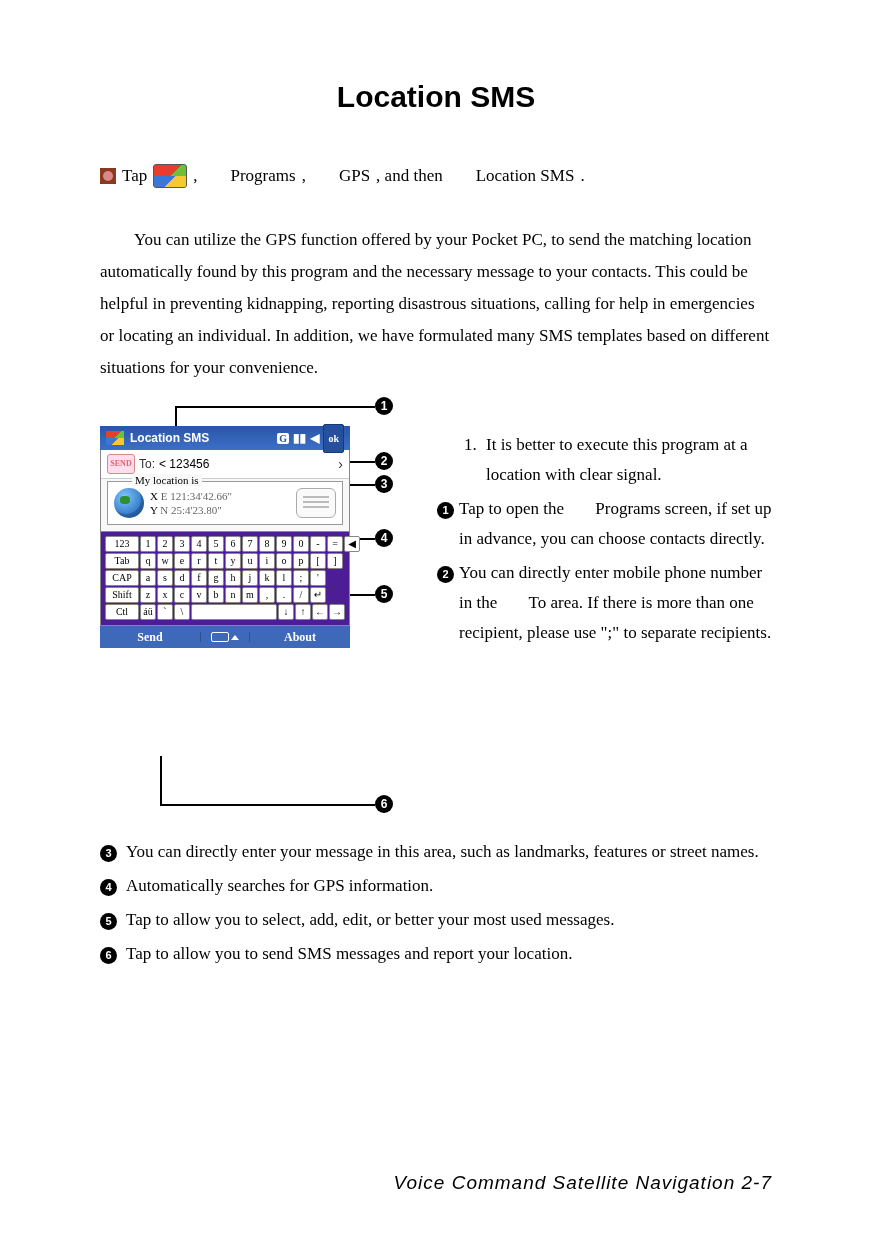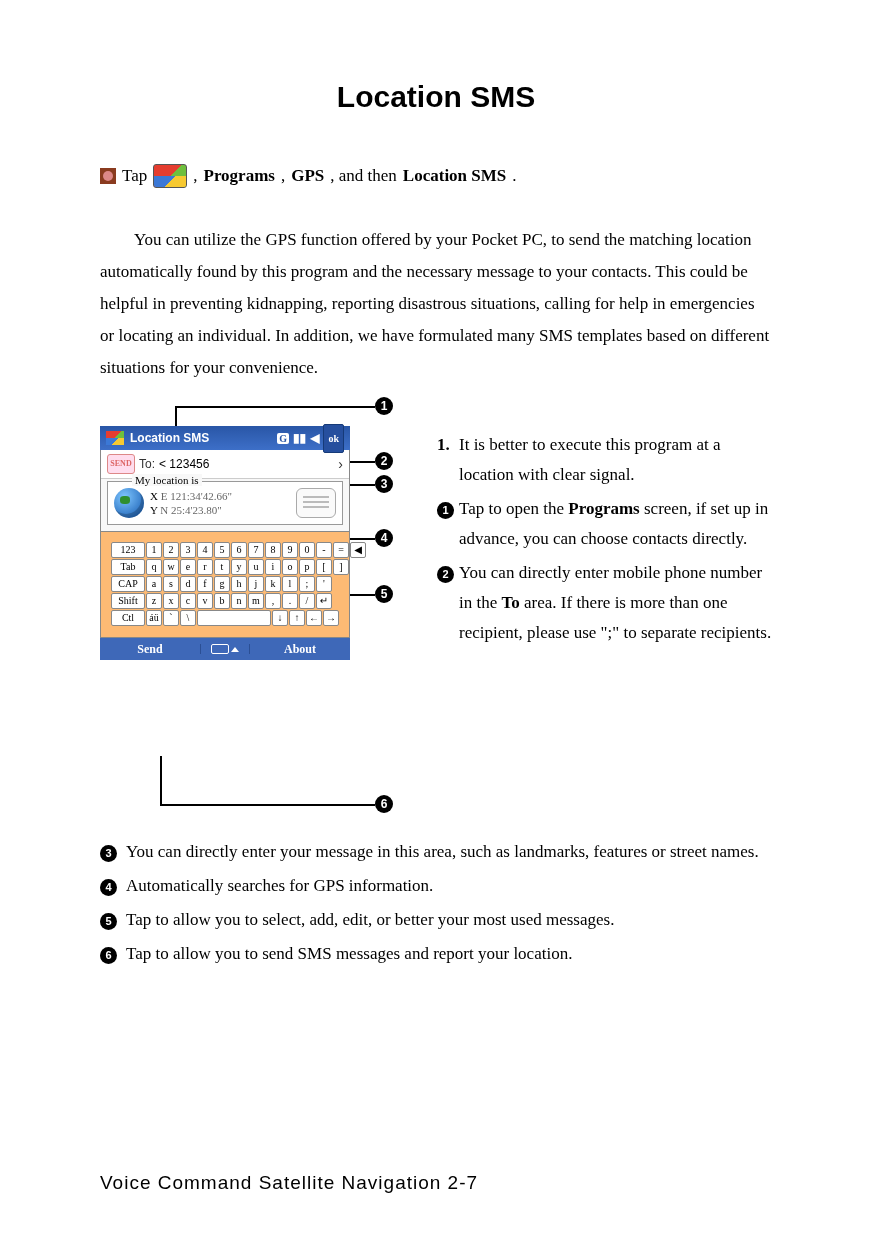--- a/index.html
+++ b/index.html
@@ -146,23 +146,23 @@
   .coords .x::before{content:"X ";color:#000}
   .coords .y::before{content:"Y ";color:#000}
   .bubble {
     margin-left:auto;
     width:40px;height:30px;border:1px solid #aaa;border-radius:6px;background:#fafafa;position:relative;
   }
   .bubble::after{content:"";position:absolute;left:10px;bottom:-6px;border:6px solid transparent;border-top-color:#fafafa;}
   .bubble .lines{position:absolute;left:6px;right:6px;top:7px;height:2px;background:#bbb;box-shadow:0 5px 0 #bbb,0 10px 0 #bbb;}
   .keyboard {
     border-top:1px solid #888;
-    background:#fdba74;
+    background:#4c1d95;
     font:10px Tahoma;
-    padding:10px;
+    padding:4px;
   }
   .kb-row{display:flex;gap:1px;margin-bottom:1px;}
   .key{flex:0 0 auto;min-width:16px;height:16px;border:1px solid #888;background:#fff;text-align:center;line-height:14px;border-radius:2px;}
   .key.wider{min-width:34px;}
   .dev-foot{
     height:22px;background:#3e68b8;color:#fff;
     display:flex;align-items:center;font:bold 12px Tahoma;
   }
   .dev-foot .fbtn{flex:1;text-align:center;}
   .dev-foot .mid{width:50px;text-align:center;border-left:1px solid #2b4f94;border-right:1px solid #2b4f94;display:flex;align-items:center;justify-content:center;gap:2px;}
@@ -197,25 +197,26 @@
     line-height:32px;
   }
   .lower-list .row { display:flex; margin-bottom:2px;}
   .lower-list .row .lead-c { flex:0 0 26px; }
   .lower-list .row .body { flex:1; }
 
   .footer {
     position:absolute;
     bottom: 44px; left:100px; right:100px;
     font-family: Arial, Helvetica, sans-serif;
+    font-style: italic;
     font-size: 19px;
-    text-align: left;
+    text-align: right;
     letter-spacing: 1px;
   }
-  .bold { font-weight:bold; }
+  .bold { font-weight:normal;margin-left:27px; }
 </style>
 </head>
 <body>
 
 <h1 class="title">Location SMS</h1>
 
 <div class="instr-line">
   <span class="bullet-icon">
     <svg viewBox="0 0 16 16">
         <rect width="16" height="16" fill="#8a3b1f"></rect>

